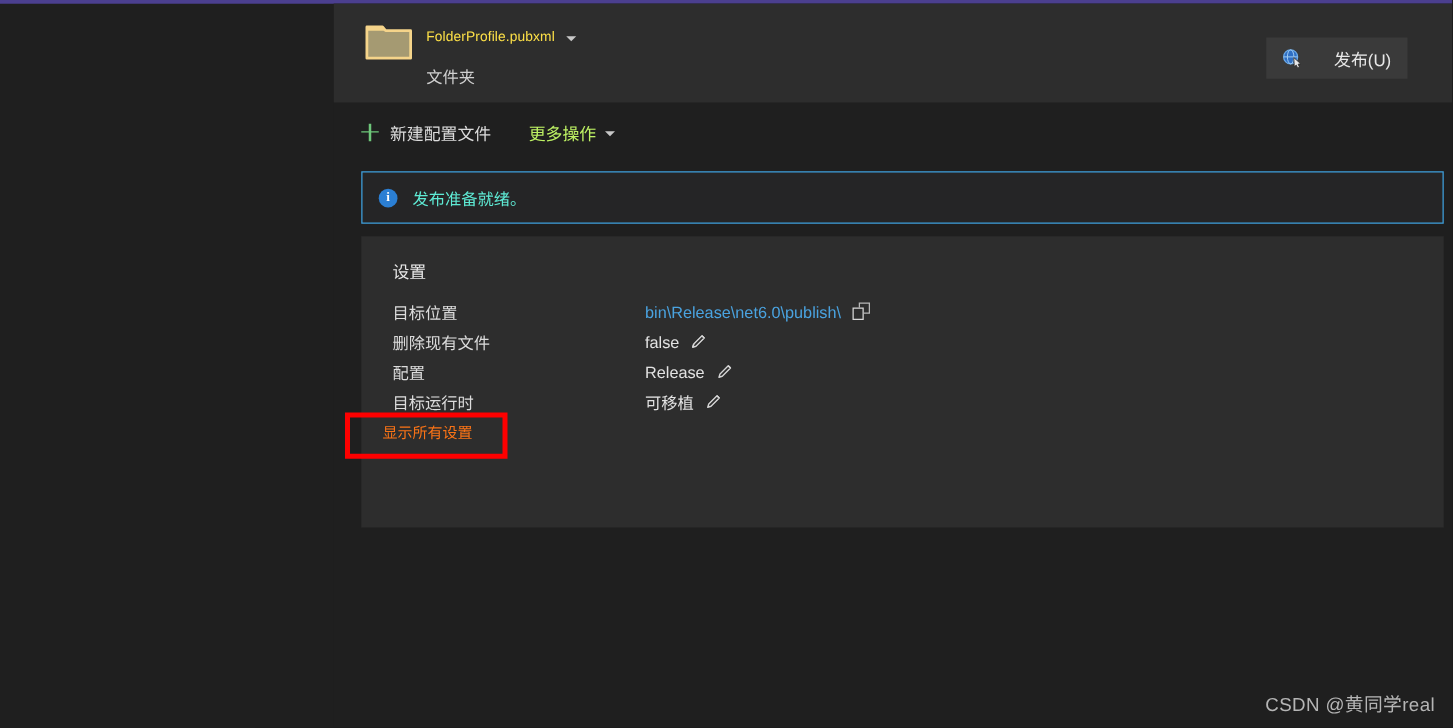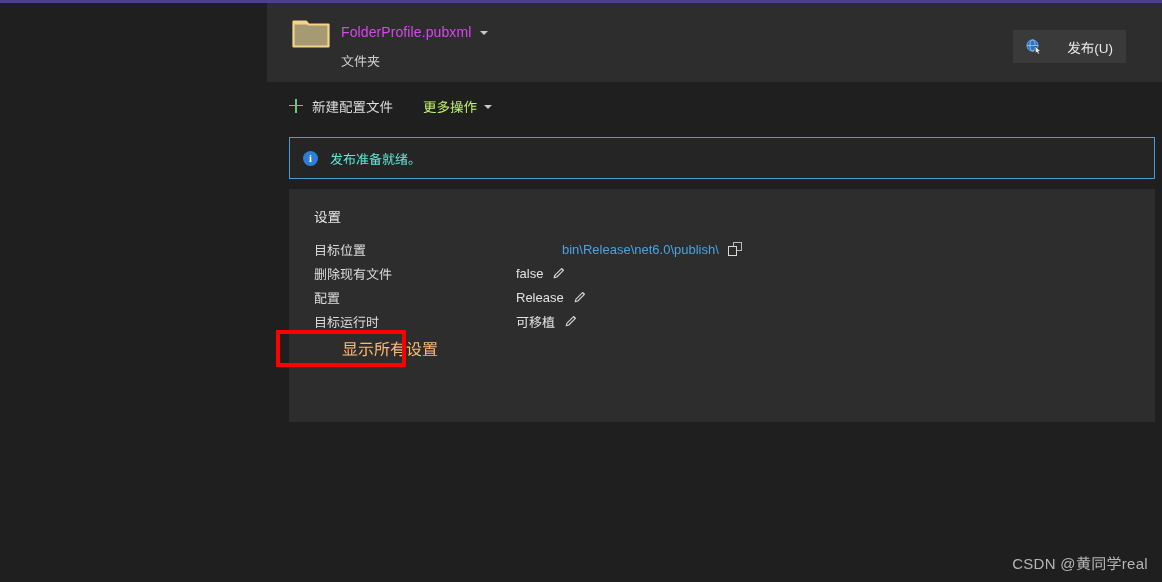--- a/index.html
+++ b/index.html
@@ -99,22 +99,22 @@
   .profile-row {
     position: absolute;
     left: 74px;
     top: 21px;
     display: flex;
     align-items: center;
     gap: 9px;
   }
 
   .profile-name {
-    font-size: 14px;
-    color: #d946ef;
+    font-size: 11px;
+    color: #fde047;
     letter-spacing: .1px;
   }
 
   .chev-down {
     width: 0; height: 0;
     border-left: 4.5px solid transparent;
     border-right: 4.5px solid transparent;
     border-top: 4.5px solid #c8c8c8;
     cursor: pointer;
     margin-top: 2px;
@@ -267,21 +267,20 @@
   .srow-value {
     display: flex;
     align-items: center;
     gap: 9px;
   }
 
   .val-link {
     font-size: 13px;
     color: #4aa3e0;
     cursor: pointer;
-    margin-left: 46px;
   }
 
   .val-text {
     font-size: 13px;
     color: #e2e2e2;
   }
 
   
   .copy-icon {
     position: relative;
@@ -315,24 +314,23 @@
   
   .show-all-wrap {
     position: absolute;
     left: 9px;
     top: 144px;
   }
 
   .show-all-link {
     display: inline-block;
     padding: 3px 8px;
-    font-size: 16px;
-    color: #fdba74;
-    cursor: pointer;
-    margin-left: 36px;
+    font-size: 12px;
+    color: #f97316;
+    cursor: pointer;
   }
 
   .red-box {
     position: absolute;
     left: 276px;
     top: 330px;
     width: 130px;
     height: 37px;
     border: 4px solid #fe0000;
     pointer-events: none;

